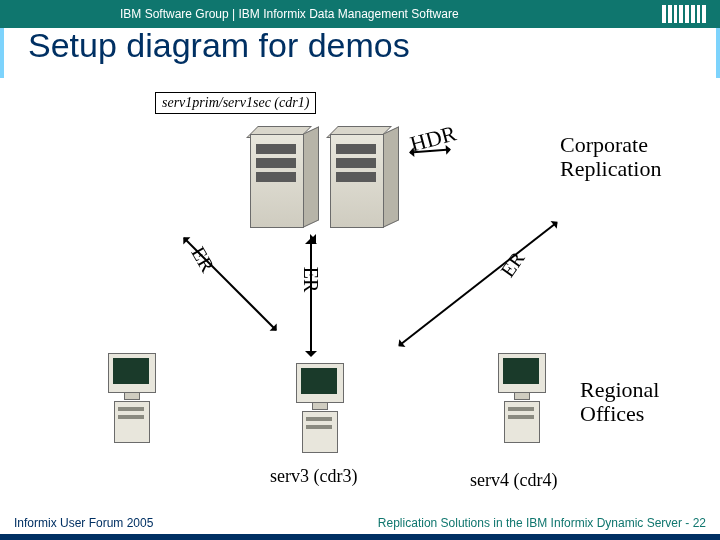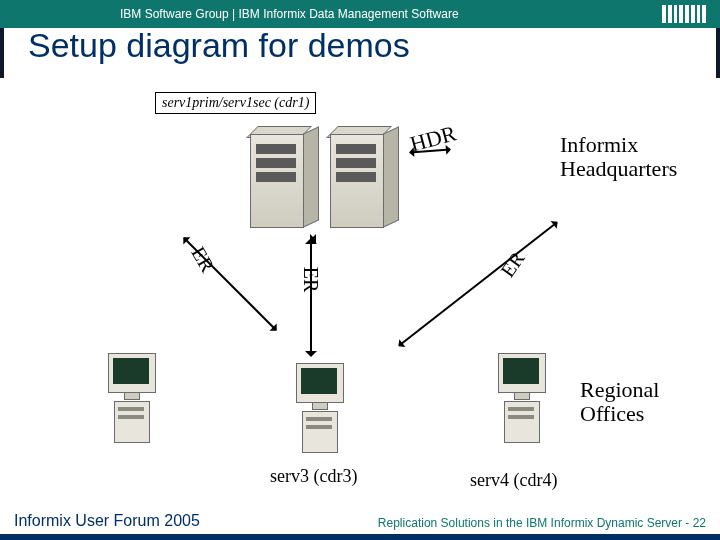--- a/index.html
+++ b/index.html
@@ -3,39 +3,39 @@
 <meta charset="utf-8">
 <style>
   html,body{margin:0;padding:0;width:720px;height:540px;background:#fff;
             font-family:"Times New Roman",Times,serif;overflow:hidden}
   .hdr{position:relative;height:28px;background:#0f766e;color:#fff;
        font-family:Arial,Helvetica,sans-serif;font-size:12px;line-height:28px}
   .hdr .txt{position:absolute;left:120px;top:0}
   .hdr .logo{position:absolute;right:14px;top:5px;width:44px;height:18px;
              display:flex;gap:2px}
   .hdr .logo span{display:inline-block;width:4px;height:18px;background:#fff}
-  .title-band{height:50px;background:#0f172a;position:relative}
+  .title-band{height:50px;background:#7dd3fc;position:relative}
   .title-band .inner{position:absolute;left:4px;top:0;right:4px;bottom:0;
                      background:#fff}
   .title{position:absolute;left:24px;top:-2px;font-size:34px;color:#003063;
          font-family:Arial,Helvetica,sans-serif}
   .canvas{position:relative;width:604px;height:430px}
   .node-label{position:absolute;background:#fff;border:1px solid #000;
               font-size:14px;font-style:italic;padding:2px 6px}
   .note{position:absolute;width:175px;font-size:15px;font-style:italic;
         line-height:1.15}
   .corp{position:absolute;font-size:22px;line-height:1.1}
   .reg{position:absolute;font-size:22px;line-height:1.1;}
   .bottom-lbl{position:absolute;font-size:18px}
   .er{position:absolute;font-size:20px;transform-origin:center}
   .foot{position:absolute;bottom:0;left:0;right:0;height:26px;
        font-family:Arial,Helvetica,sans-serif}
   .foot .bar{position:absolute;left:0;right:0;bottom:0;height:6px;
              background:#003063}
-  .foot .l{position:absolute;left:14px;bottom:10px;font-size:16px;color:#003063}
+  .foot .l{position:absolute;left:14px;bottom:10px;font-size:12px;color:#003063}
   .foot .r{position:absolute;right:14px;bottom:10px;font-size:12px;color:#0f766e}
   
   .rack{position:absolute;width:70px;height:100px}
   .rack .front{position:absolute;left:0;top:8px;width:52px;height:92px;
                background:linear-gradient(#e8e6dc,#cfccc0);
                border:1px solid #6b6b6b}
   .rack .side{position:absolute;left:53px;top:4px;width:14px;height:92px;
               background:#b7b4a8;border:1px solid #6b6b6b;
               transform:skewY(-25deg)}
   .rack .top{position:absolute;left:2px;top:0;width:52px;height:10px;
@@ -102,21 +102,21 @@
       <div class="side"></div>
       <div class="front"></div>
     <div class="slot" style="top:18px"></div>
     <div class="slot" style="top:32px"></div>
     <div class="slot" style="top:46px"></div>
   </div>
 
   <div class="arrow" style="left:410px;top:72px;width:40px;transform:rotate(-4deg)"></div>
   <div class="er" style="left:410px;top:48px;font-size:22px;transform:rotate(-15deg)">HDR</div>
 
-  <div class="corp" style="left:560px;top:55px">Informix Headquarters</div>
+  <div class="corp" style="left:560px;top:55px">Corporate Replication</div>
 
   <div class="arrow" style="left:165px;top:205px;width:130px;transform:rotate(45deg)"></div>
   <div class="er" style="left:190px;top:170px;transform:rotate(60deg)">ER</div>
 
   <div class="arrow" style="left:310px;top:160px;width:2px;height:115px;background:none;border-left:2px solid #000"></div>
   <div style="position:absolute;left:305px;top:154px;width:0;height:0;
               border:6px solid transparent;border-bottom-color:#000"></div>
   <div style="position:absolute;left:305px;top:273px;width:0;height:0;
               border:6px solid transparent;border-top-color:#000"></div>
   <div class="er" style="left:298px;top:190px;transform:rotate(90deg)">ER</div>

